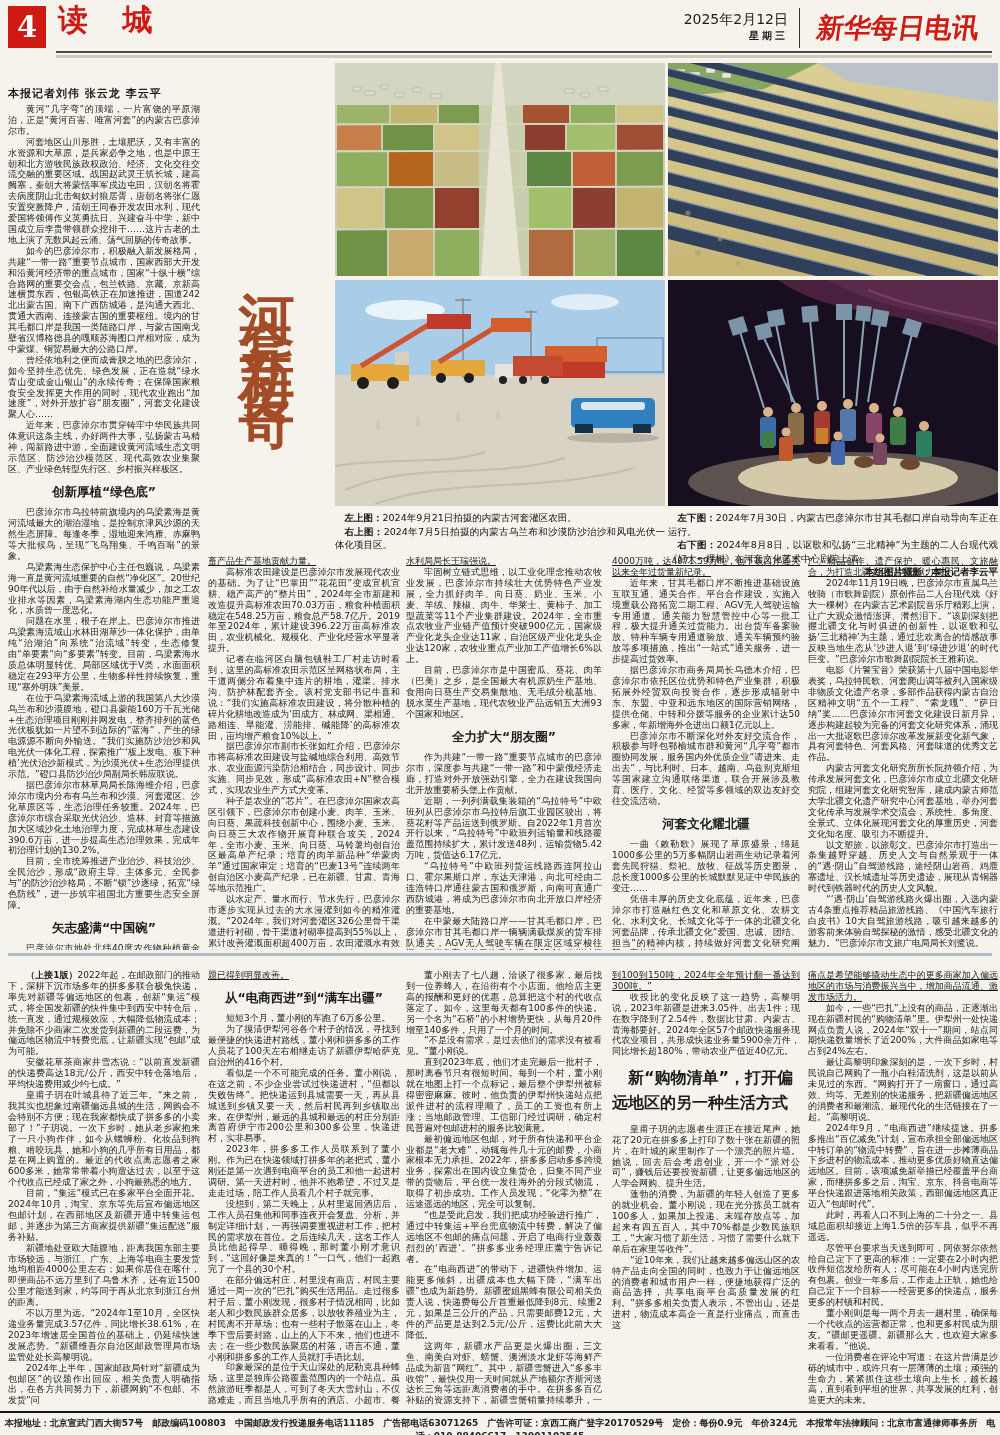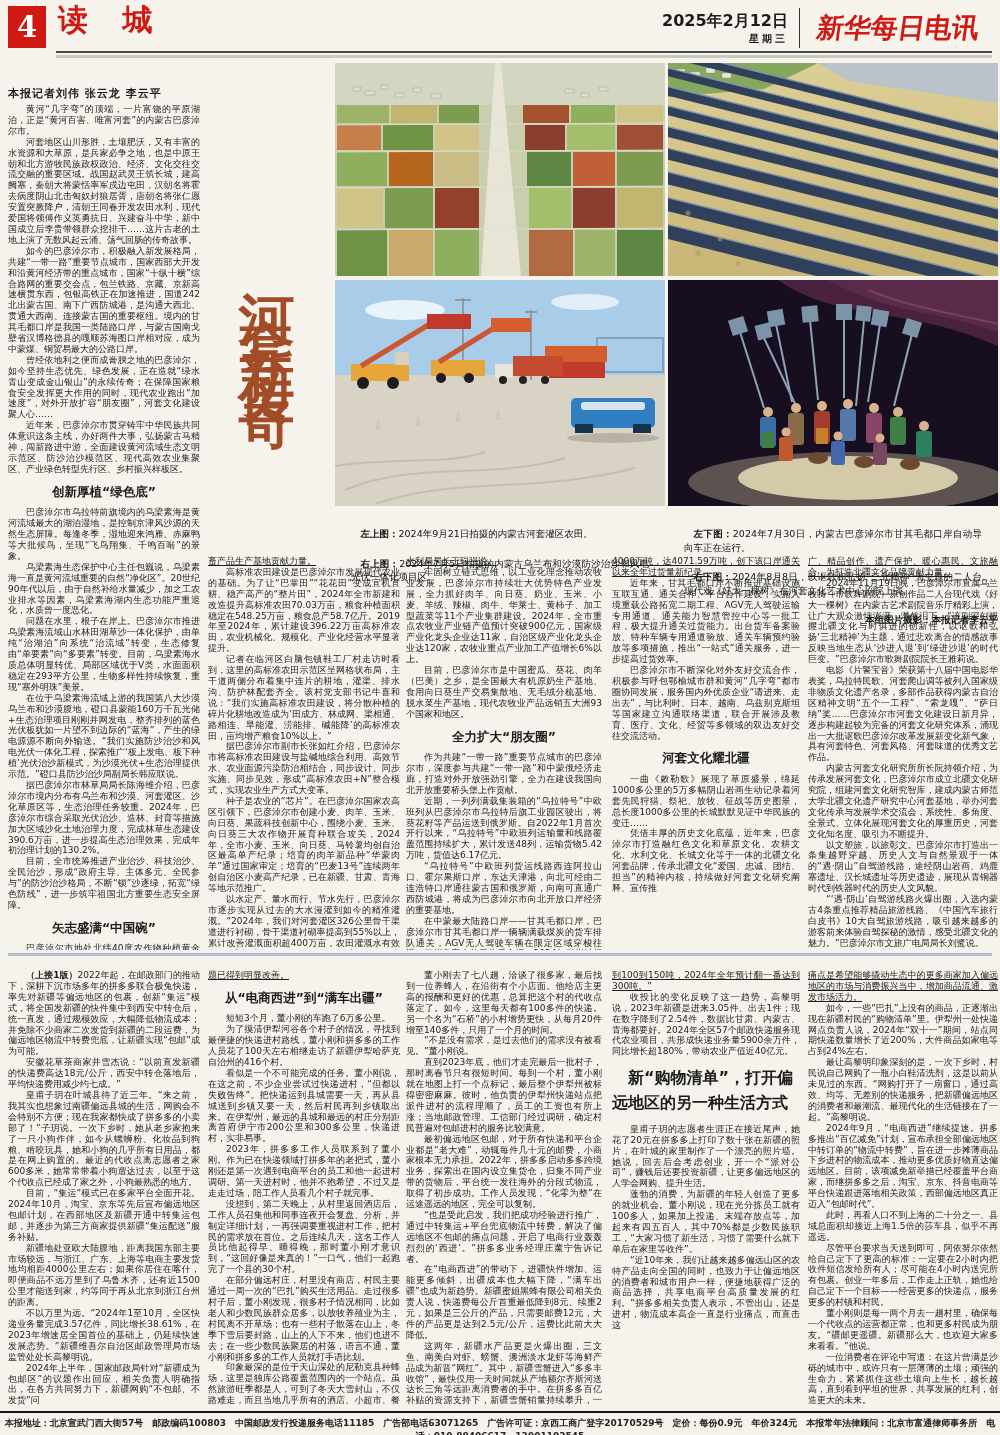--- a/index.html
+++ b/index.html
@@ -9,34 +9,34 @@
   #sheet{position:absolute;left:0;top:0;width:1000px;height:1435px;background:var(--paper);overflow:hidden;}
 
   
   .pagenum{position:absolute;left:8px;top:6px;width:38px;height:42px;background:var(--red);color:#fff;
     display:flex;align-items:center;justify-content:center;font-size:29px;font-weight:bold;font-family:"DejaVu Serif","Liberation Serif",serif;}
   .section-title{position:absolute;left:58px;top:0;font-size:30px;font-weight:bold;color:var(--red);
     letter-spacing:12px;font-family:"DejaVu Serif","Liberation Serif",serif;}
   .head-rule-dark{position:absolute;left:56px;top:51px;width:936px;height:2px;background:#4a4a4a;}
   .head-rule-light{position:absolute;left:56px;top:55px;width:936px;height:3px;background:#ccc8bc;}
   .dateblock{position:absolute;right:212px;top:9px;text-align:right;line-height:1.45;}
-  .dateblock .d1{font-size:16px;font-weight:bold;}
+  .dateblock .d1{font-size:14px;font-weight:normal;}
   .dateblock .d2{font-size:10px;letter-spacing:3px;font-weight:bold;}
   .head-divider{position:absolute;right:200px;top:8px;width:1px;height:40px;background:#333;}
   .masthead{position:absolute;right:10px;top:10px;width:184px;text-align:center;color:var(--red);
     font-size:27px;font-weight:900;font-family:"DejaVu Serif","Liberation Serif",serif;transform:skewX(-8deg);white-space:nowrap;}
   .byline{position:absolute;left:8px;top:86px;font-size:11px;font-weight:bold;letter-spacing:1px;}
 
   
   .col{position:absolute;overflow:hidden;font-size:9px;line-height:10.9px;text-align:justify;}
   .para{margin:0;text-indent:2em;text-align:justify;}
   .para.noind{text-indent:0;text-decoration:underline;}
   .subhead{margin:8px 0 7px;font-size:12.5px;font-weight:bold;text-align:center;text-indent:0;line-height:1.4;}
   .subhead-left{margin:9px 0 8px;font-size:16px;font-weight:bold;text-align:left;text-indent:1em;line-height:1.55;}
-  .caption-line{margin:16px;text-indent:1em;text-align:justify;}
+  .caption-line{margin:0;text-indent:1em;text-align:justify;}
   .caption-line b, .para b{font-weight:bold;}
 
   #t-col1{left:8px;   top:104px;width:192px;height:846px;}
   #t-col2{left:208px; top:556px;width:192px;height:394px;}
   #t-col3{left:406px; top:556px;width:196px;height:394px;}
   #t-col4{left:612px; top:556px;width:188px;height:394px;}
   #t-col5{left:808px; top:556px;width:190px;height:394px;}
 
   #b-col1{left:8px;   top:970px;width:192px;height:436px;}
   #b-col2{left:208px; top:970px;width:192px;height:436px;}
@@ -358,20 +358,21 @@
       <p class="para">目前，巴彦淖尔市是中国蜜瓜、葵花、肉羊（巴美）之乡，是全国最大有机原奶生产基地、食用向日葵生产交易集散地、无毛绒分梳基地、脱水菜生产基地，现代农牧业产品远销五大洲93个国家和地区。</p>
       <h3 class="subhead">全力扩大“朋友圈”</h3>
       <p class="para">作为共建“一带一路”重要节点城市的巴彦淖尔市，深度参与共建“一带一路”和中蒙俄经济走廊，打造对外开放强劲引擎，全力在建设我国向北开放重要桥头堡上作贡献。</p>
       <p class="para">近期，一列列满载集装箱的“乌拉特号”中欧班列从巴彦淖尔市乌拉特后旗工业园区驶出，将葵花籽等产品运送到俄罗斯。自2022年1月首次开行以来，“乌拉特号”中欧班列运输量和线路覆盖范围持续扩大，累计发送48列，运输货物5.42万吨，货值达6.17亿元。</p>
       <p class="para">“乌拉特号”中欧班列货运线路西连阿拉山口、霍尔果斯口岸，东达天津港，向北可经由二连浩特口岸通往蒙古国和俄罗斯，向南可直通广西防城港，将成为巴彦淖尔市向北开放口岸经济的重要基地。</p>
       <p class="para">在中蒙最大陆路口岸——甘其毛都口岸，巴彦淖尔市甘其毛都口岸一辆辆满载煤炭的货车排队通关，AGV无人驾驶车辆在限定区域穿梭往返。口岸负责人敖日格乐介绍，2024年口岸过货量首次突破</p>
     </div>
   <div class="col" id="t-col4">
       <p class="para noind">4000万吨，达4071.59万吨，创下该口岸通关以来全年过货量新纪录。</p>
       <p class="para">近年来，甘其毛都口岸不断推进基础设施互联互通、通关合作、平台合作建设，实施入境重载公路拓宽二期工程、AGV无人驾驶运输专用通道、通关能力智慧管控中心等一批工程，极大提升通关过货能力。出台货车备案验放、特种车辆专用通道验放、通关车辆预约验放等多项措施，推出“一站式”通关服务，进一步提高过货效率。</p>
+      <p class="para">据巴彦淖尔市商务局局长乌德木介绍，巴彦淖尔市依托区位优势和特色产业集群，积极拓展外经贸双向投资合作，逐步形成辐射中东、东盟、中亚和远东地区的国际营销网络，提供仓储、中转和分拨等服务的企业累计达50多家，年新增海外仓进出口额1亿元以上。</p>
       <p class="para">巴彦淖尔市不断深化对外友好交流合作，积极参与呼包鄂榆城市群和黄河“几字弯”都市圈协同发展，服务国内外优质企业“请进来、走出去”，与比利时、日本、越南、乌兹别克斯坦等国家建立沟通联络渠道，联合开展涉及教育、医疗、文化、经贸等多领域的双边友好交往交流活动。</p>
       <h3 class="subhead">河套文化耀北疆</h3>
       <p class="para">一曲《敕勒歌》展现了草原盛景，绵延1000多公里的5万多幅阴山岩画生动记录着河套先民狩猎、祭祀、放牧、征战等历史图景，总长度1000多公里的长城默默见证中华民族的变迁……</p>
       <p class="para">凭借丰厚的历史文化底蕴，近年来，巴彦淖尔市打造融红色文化和草原文化、农耕文化、水利文化、长城文化等于一体的北疆文化河套品牌，传承北疆文化“爱国、忠诚、团结、担当”的精神内核，持续做好河套文化研究阐释、宣传推</p>
     </div>
   <div class="col" id="t-col5">
       <p class="para noind">广、精品创作、遗产保护、暖心惠民、文旅融合，为打造北疆文化品牌贡献力量。</p>
       <p class="para">2024年11月19日晚，巴彦淖尔市直属乌兰牧骑（市歌舞剧院）原创作品二人台现代戏《好大一棵树》在内蒙古艺术剧院音乐厅精彩上演，让广大观众激情澎湃、潸然泪下。“该剧深刻把握北疆文化与时俱进的创新性，以讴歌和弘扬‘三北精神’为主题，通过悲欢离合的情感故事反映当地生态从‘沙进人退’到‘绿进沙退’的时代巨变。”巴彦淖尔市歌舞剧院院长王雅莉说。</p>
       <p class="para">电影《片警宝音》荣获第十八届中国电影华表奖，乌拉特民歌、河套爬山调等被列入国家级非物质文化遗产名录，多部作品获得内蒙古自治区精神文明“五个一工程”、“索龙嘎”、“萨日纳”奖……巴彦淖尔市河套文化建设日新月异，逐步构建起较为完备的河套文化研究体系，涌现出一大批讴歌巴彦淖尔改革发展新变化新气象，具有河套特色、河套风格、河套味道的优秀文艺作品。</p>
       <p class="para">内蒙古河套文化研究所所长阮持领介绍，为传承发展河套文化，巴彦淖尔市成立北疆文化研究院，组建河套文化研究智库，建成内蒙古师范大学北疆文化遗产研究中心河套基地，举办河套文化传承与发展学术交流会，系统性、多角度、全景式、立体化展现河套文化的厚重历史，河套文化知名度、吸引力不断提升。</p>

